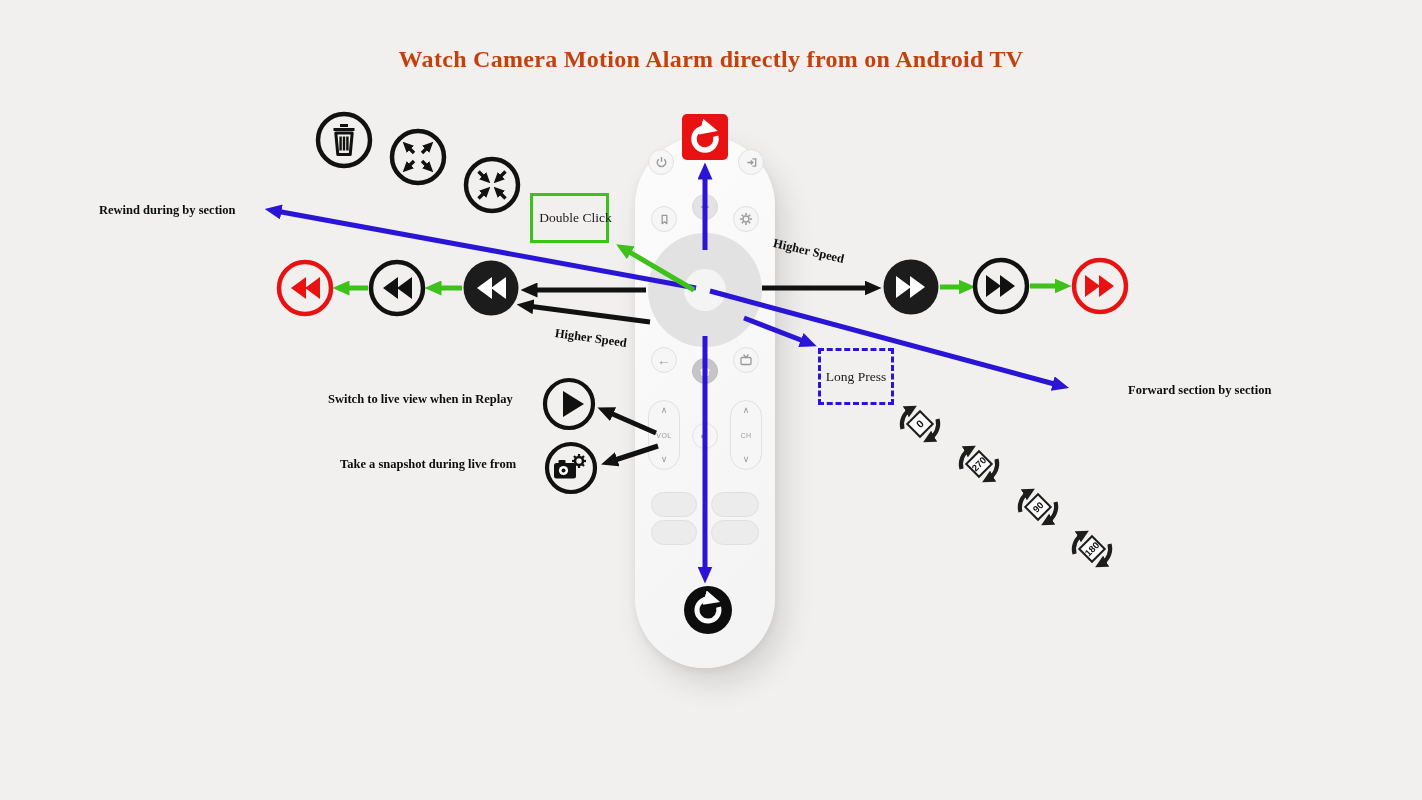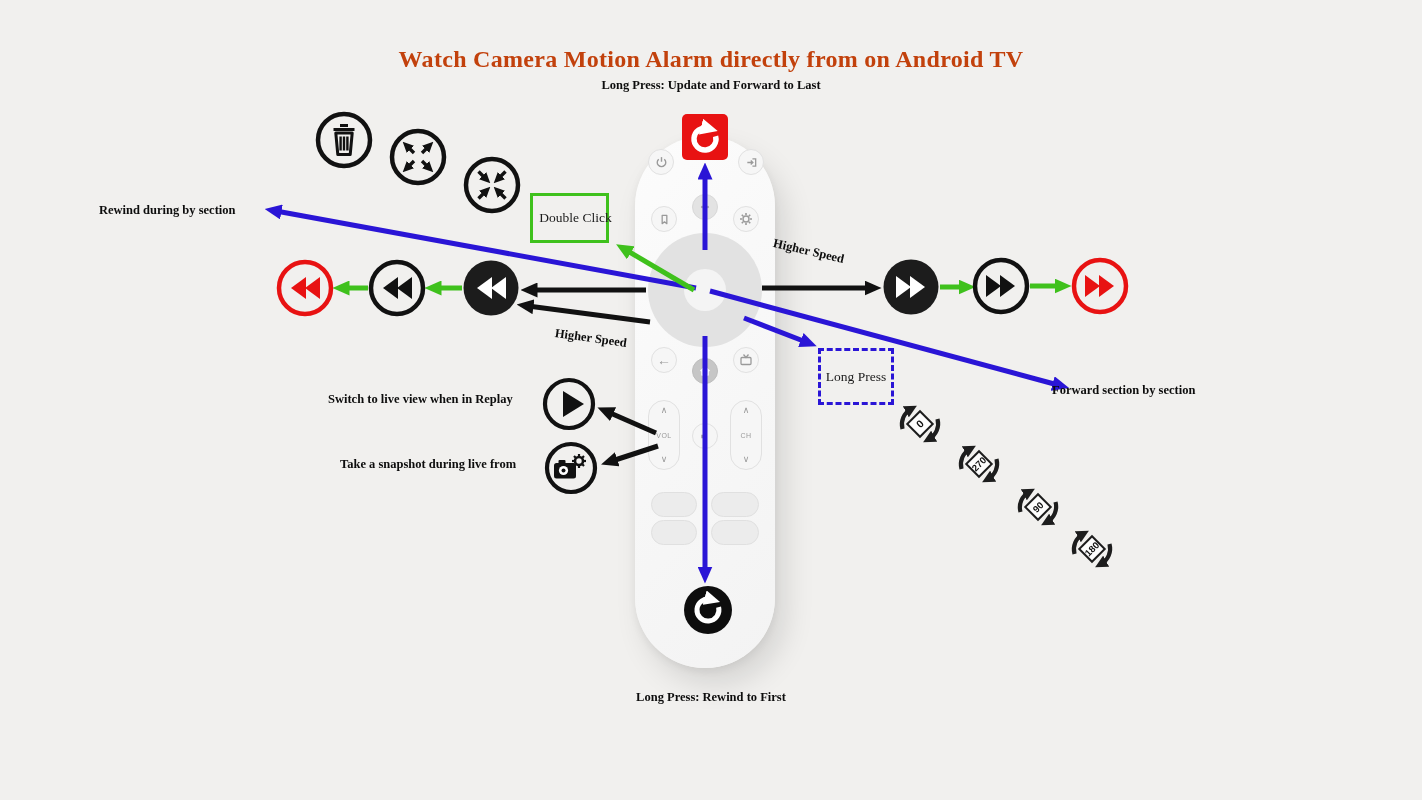--- a/index.html
+++ b/index.html
@@ -169,24 +169,22 @@
     <g stroke="#3fc11c" stroke-width="5">
       <line x1="462" y1="288" x2="436" y2="288" marker-end="url(#mG)"></line>
       <line x1="368" y1="288" x2="344" y2="288" marker-end="url(#mG)"></line>
       <line x1="940" y1="287" x2="964" y2="287" marker-end="url(#mG)"></line>
       <line x1="1030" y1="286" x2="1060" y2="286" marker-end="url(#mG)"></line>
       <line x1="694" y1="290" x2="626" y2="250" marker-end="url(#mG)"></line>
     </g>
   </svg>
 
   <h1 class="title">Watch Camera Motion Alarm directly from on Android TV</h1>
-  <div class="lbl center" style="top:78px;">Long Press: Update and Forward to Last</div>
-  <div class="lbl center" style="top:690px;">Long Press: Rewind to First</div>
   <div class="lbl" style="left:99px; top:203px;">Rewind during by section</div>
-  <div class="lbl" style="left:1052px; top:383px;">Forward section by section</div>
+  <div class="lbl" style="left:1128px; top:383px;">Forward section by section</div>
   <div class="lbl rot13" style="left:775px; top:236px;">Higher Speed</div>
   <div class="lbl rot8" style="left:556px; top:326px;">Higher Speed</div>
   <div class="lbl" style="left:328px; top:392px;">Switch to live view when in Replay</div>
   <div class="lbl" style="left:340px; top:457px;">Take a snapshot during live from</div>
 
   <div class="callout green" style="left:530px; top:193px; width:79px; height:50px;">
     <span>Double Click</span>
   </div>
   <div class="callout blue-dashed" style="left:818px; top:348px; width:76px; height:57px;">
     <span>Long Press</span>

